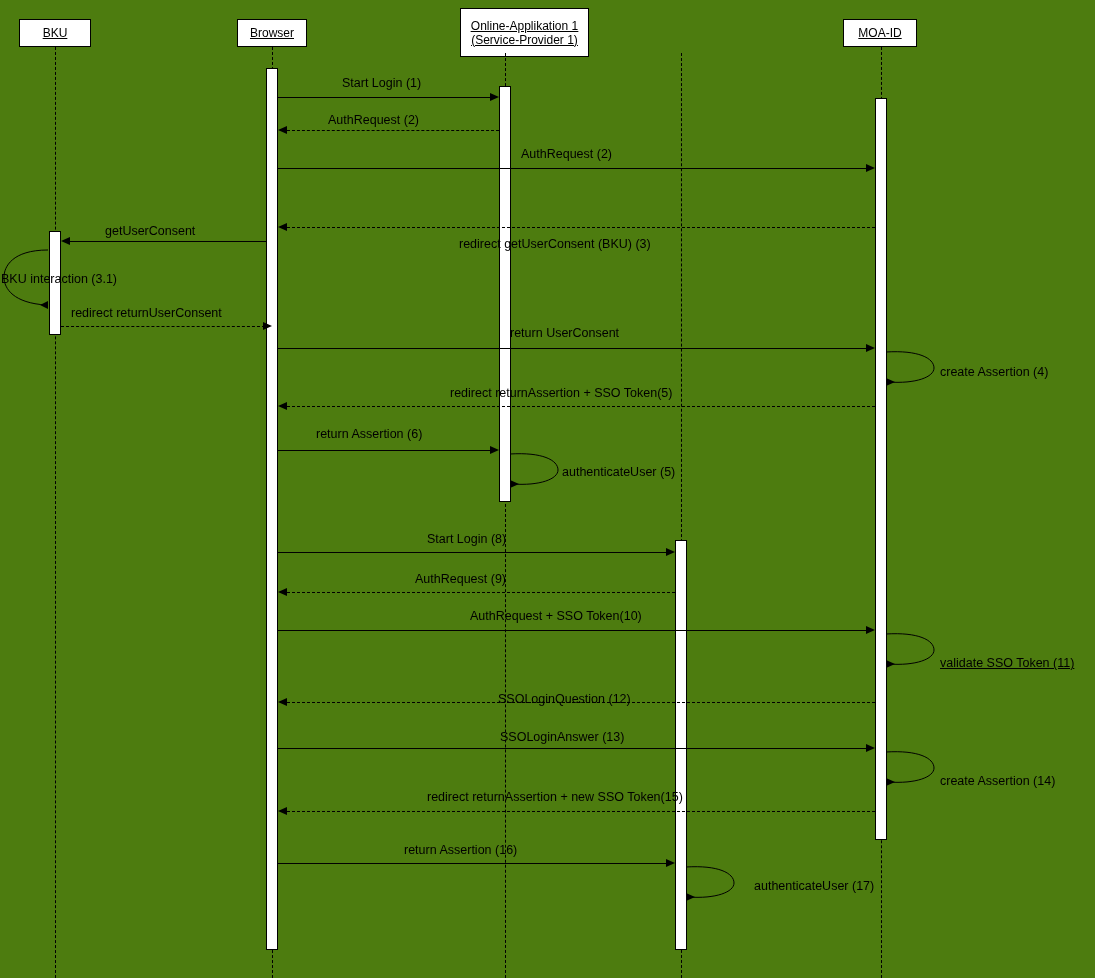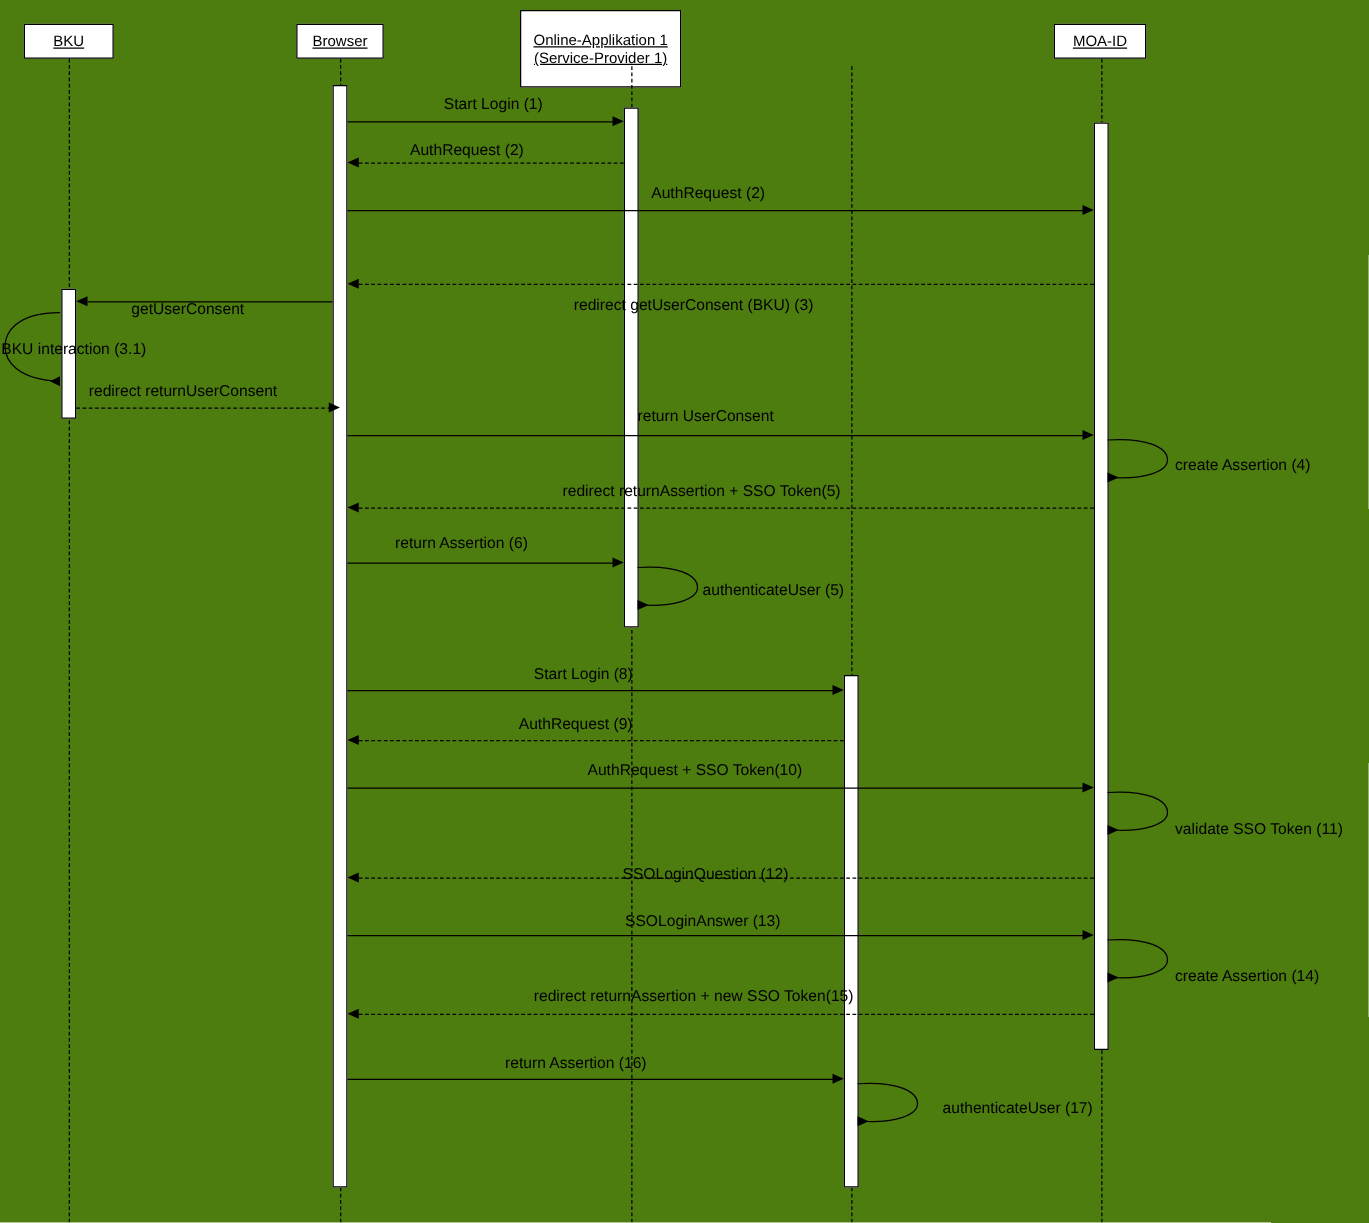--- a/index.html
+++ b/index.html
@@ -94,21 +94,21 @@
 <div id="canvas">
 
   <div class="actor-box" style="left:19px; top:19px; width:72px; height:28px;">
     <span class="line1">BKU</span>
   </div>
 
   <div class="actor-box" style="left:237px; top:19px; width:70px; height:28px;">
     <span class="line1">Browser</span>
   </div>
 
-  <div class="actor-box" style="left:416px; top:8px; width:129px; height:62px;">
+  <div class="actor-box" style="left:460px; top:8px; width:129px; height:49px;text-decoration:underline;">
     <span class="line1">Online-Applikation 1</span>
     <span class="line2">(Service-Provider 1)</span>
   </div>
 
 
   <div class="actor-box" style="left:843px; top:19px; width:74px; height:28px;">
     <span class="line1">MOA-ID</span>
   </div>
 
   <div class="lifeline" style="left:55px; top:47px; height:931px;"></div>
@@ -116,37 +116,37 @@
   <div class="lifeline" style="left:505px; top:53px; height:925px;"></div>
   <div class="lifeline" style="left:681px; top:53px; height:925px;"></div>
   <div class="lifeline" style="left:881px; top:47px; height:931px;"></div>
 
   <div class="activation" style="left:266px; top:68px; height:882px;"></div>
   <div class="activation" style="left:499px; top:86px; height:416px;"></div>
   <div class="activation" style="left:875px; top:98px; height:742px;"></div>
   <div class="activation" style="left:49px; top:231px; height:104px;"></div>
   <div class="activation" style="left:675px; top:540px; height:410px;"></div>
 
-  <div class="msg-label" style="left:355px; top:76px;">Start Login (1)</div>
+  <div class="msg-label" style="left:342px; top:76px;">Start Login (1)</div>
   <div class="msg" style="left:278px; top:97px; width:213px;"></div>
   <div class="head right" style="left:490px; top:93px;"></div>
 
   <div class="msg-label" style="left:328px; top:113px;">AuthRequest (2)</div>
   <div class="msg dashed" style="left:287px; top:130px; width:212px;"></div>
   <div class="head left" style="left:278px; top:126px;"></div>
 
   <div class="msg-label" style="left:521px; top:147px;">AuthRequest (2)</div>
   <div class="msg" style="left:278px; top:168px; width:589px;"></div>
   <div class="head right" style="left:866px; top:164px;"></div>
 
   <div class="msg-label" style="left:459px; top:209px;margin-top:28px;">redirect getUserConsent (BKU) (3)</div>
   <div class="msg dashed" style="left:287px; top:227px; width:588px;"></div>
   <div class="head left" style="left:278px; top:223px;"></div>
 
-  <div class="msg-label" style="left:105px; top:224px;margin-top:16px;">getUserConsent</div>
+  <div class="msg-label" style="left:105px; top:224px;">getUserConsent</div>
   <div class="msg" style="left:70px; top:241px; width:196px;"></div>
   <div class="head left" style="left:61px; top:237px;"></div>
 
   <svg class="selfloop" style="left:0px; top:245px;" width="60" height="70">
     <path d="M 48 5 C 12 5, 4 22, 4 32 C 4 44, 14 58, 46 60" fill="none" stroke="#000000" stroke-width="1"></path>
     <polygon points="48,56 48,64 40,60" fill="#000000"></polygon>
   </svg>
   <div class="msg-label" style="left:1px; top:272px;">BKU interaction (3.1)</div>
 
   <div class="msg-label" style="left:71px; top:306px;">redirect returnUserConsent</div>
@@ -186,21 +186,21 @@
   <div class="head left" style="left:278px; top:588px;"></div>
 
   <div class="msg-label" style="left:470px; top:609px;">AuthRequest + SSO Token(10)</div>
   <div class="msg" style="left:278px; top:630px; width:589px;"></div>
   <div class="head right" style="left:866px; top:626px;"></div>
 
   <svg class="selfloop" style="left:884px; top:630px;" width="62" height="42">
     <path d="M 2 4 C 34 2, 50 10, 50 20 C 50 29, 32 36, 4 34" fill="none" stroke="#000000" stroke-width="1"></path>
     <polygon points="2,30 2,38 11,34" fill="#000000"></polygon>
   </svg>
-  <div class="msg-label" style="left:940px; top:656px;">validate SSO Token (11)</div>
+  <div class="msg-label" style="left:940px; top:656px;text-decoration:underline;">validate SSO Token (11)</div>
 
   <div class="msg-label" style="left:498px; top:680px;margin-top:12px;">SSOLoginQuestion (12)</div>
   <div class="msg dashed" style="left:287px; top:702px; width:588px;"></div>
   <div class="head left" style="left:278px; top:698px;"></div>
 
   <div class="msg-label" style="left:500px; top:730px;">SSOLoginAnswer (13)</div>
   <div class="msg" style="left:278px; top:748px; width:589px;"></div>
   <div class="head right" style="left:866px; top:744px;"></div>
 
   <svg class="selfloop" style="left:884px; top:748px;" width="62" height="42">

